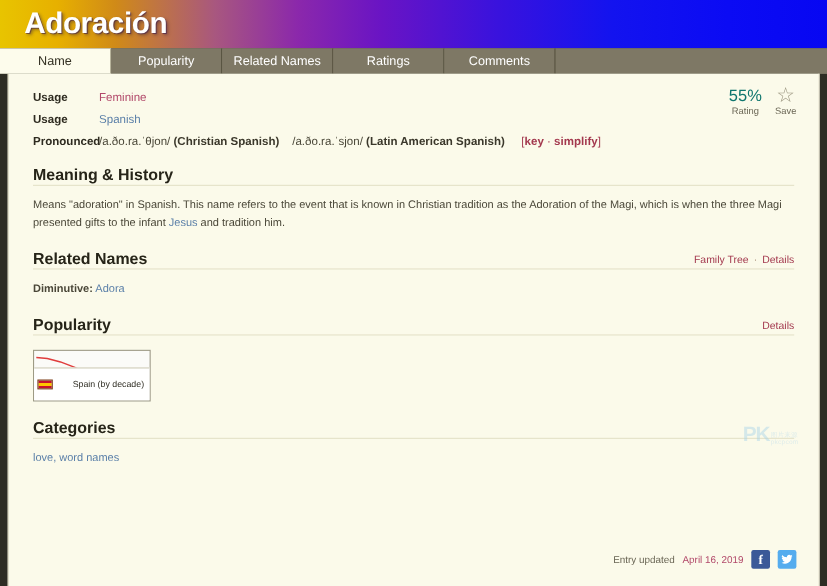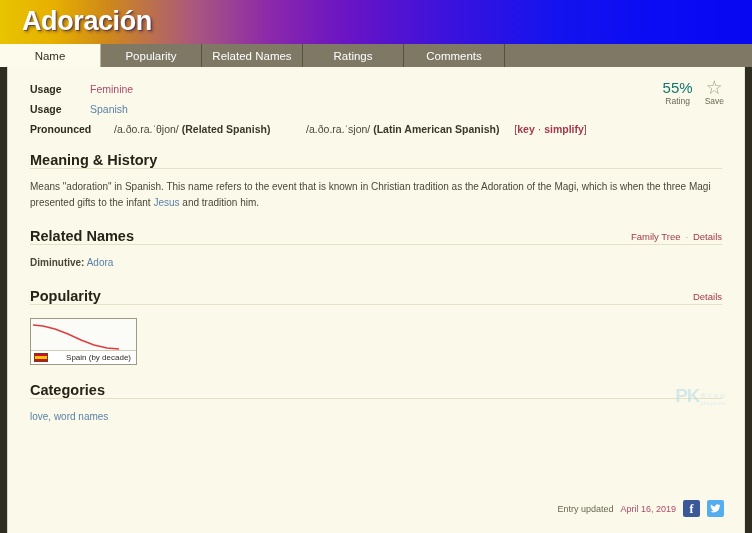--- a/index.html
+++ b/index.html
@@ -139,21 +139,21 @@
   .fact-label {
     width: 60px;
     font-weight: bold;
     color: #2e2b20;
     flex: none;
   }
   .fact-val { color: #4a4738; }
   a.lnk-pink { color: #b2496a; text-decoration: none; cursor: pointer; }
   a.lnk-blue { color: #5a7fa8; text-decoration: none; cursor: pointer; }
   a.lnk-red  { color: #a3384e; text-decoration: none; cursor: pointer; }
-  .pron-ipa { color: #4a4738; padding-left: 24px; }
+  .pron-ipa { color: #4a4738; }
   .pron-variety { font-weight: bold; color: #3b382b; }
   .pron-keys { margin-left: 12px; color: #a3384e; font-weight: bold; }
   .pron-keys a { color: #a3384e; font-weight: bold; }
   .pron-brk { color: #a3384e; font-weight: normal; }
 
   
   .section { margin-top: 17px; position: relative; }
   .sec-head {
     font-size: 14.5px;
     font-weight: bold;
@@ -184,21 +184,21 @@
     background: #fbfbf8;
     position: relative;
     margin-top: 3px;
     cursor: pointer;
     overflow: hidden;
   }
   .chart-thumb svg { position: absolute; left: 0; top: 0; }
   .chart-caption {
     position: absolute;
     left: 0; right: 0; bottom: 0;
-    height: 14px;
+    height: 30px;
     background: #ffffff;
     border-top: 1px solid #cdcbb6;
     display: flex;
     align-items: center;
     font-size: 8px;
     color: #2e2c22;
     padding: 0 3px;
   }
   .flag {
     width: 14px; height: 9px;
@@ -316,21 +316,21 @@
         <div class="factrow">
           <div class="fact-label">Usage</div>
           <div class="fact-val">
             <a class="lnk-blue">Spanish</a>
           </div>
         </div>
         <div class="factrow">
           <div class="fact-label">Pronounced</div>
           <div class="fact-val">
             <span class="pron-ipa">/a.ðo.ra.ˈθjon/</span>
-            <span class="pron-variety">(Related Spanish)</span>
+            <span class="pron-variety">(Christian Spanish)</span>
             &nbsp;&nbsp;
             <span class="pron-ipa">/a.ðo.ra.ˈsjon/</span>
             <span class="pron-variety">(Latin American Spanish)</span>
             <span class="pron-keys"><span class="pron-brk">[</span><a class="lnk-red">key</a> <span class="pron-brk">·</span> <a class="lnk-red">simplify</a><span class="pron-brk">]</span></span>
           </div>
         </div>
       </div>
 
       <div class="section">
         <div class="sec-head">Meaning &amp; History</div>

